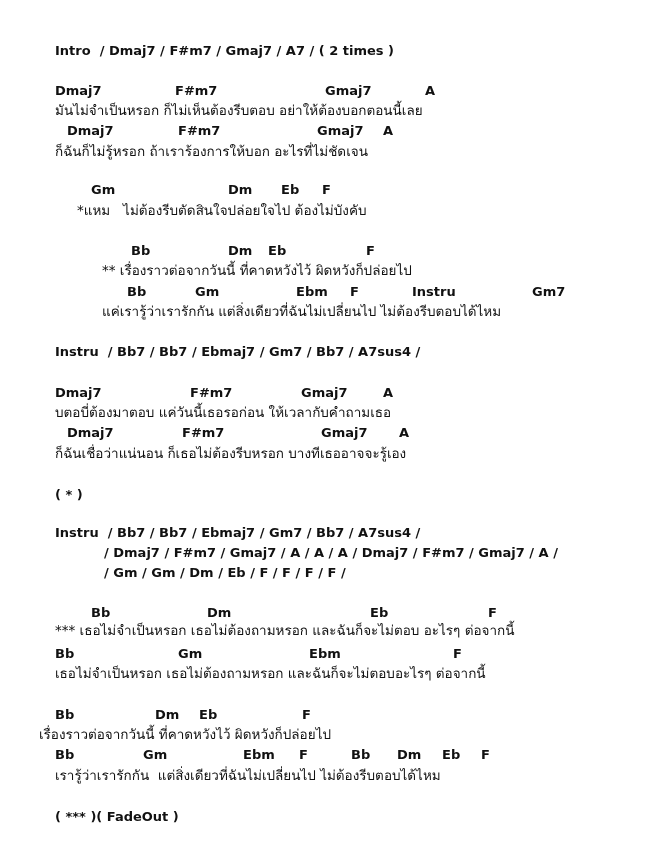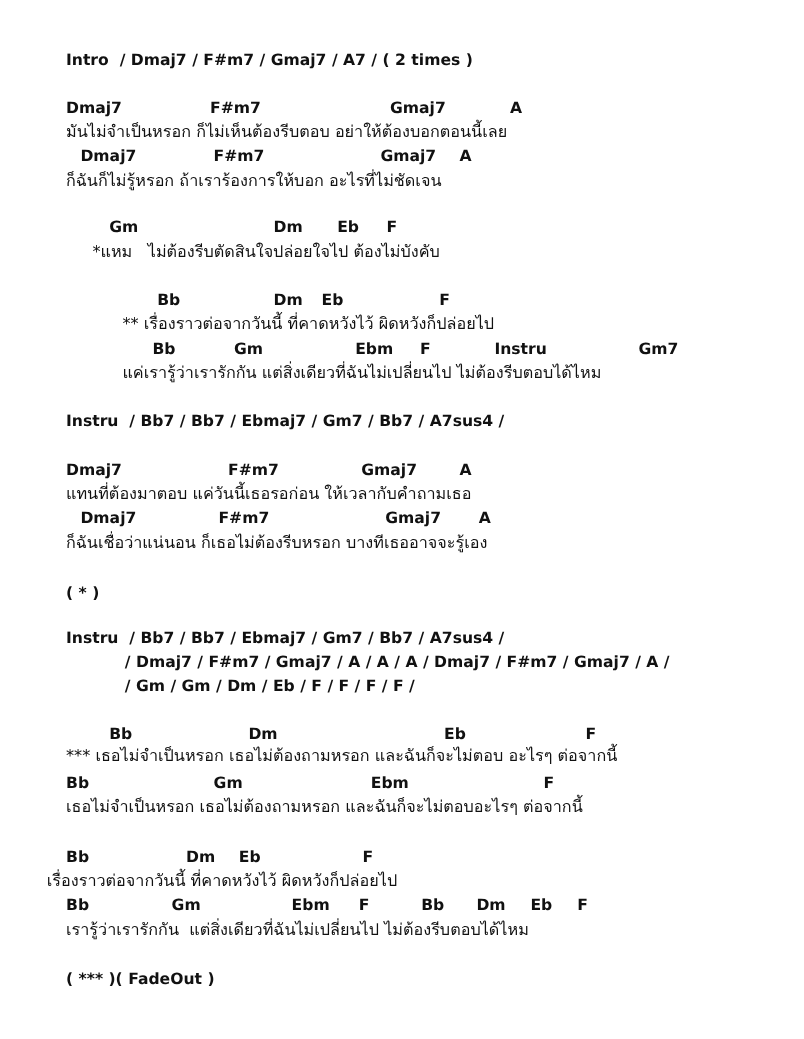--- a/index.html
+++ b/index.html
@@ -31,21 +31,21 @@
     <div class="chord-row"></div>
     <div class="ln lyric" style="left:102px;top:262px">** เรื่องราวต่อจากวันนี้ ที่คาดหวังไว้ ผิดหวังก็ปล่อยไป</div>
     <div class="chord-row"></div>
     <div class="ln lyric" style="left:102px;top:303px">แค่เรารู้ว่าเรารักกัน แต่สิ่งเดียวที่ฉันไม่เปลี่ยนไป ไม่ต้องรีบตอบได้ไหม</div>
   </div>
 
   <div class="ln chord" style="left:55px;top:344px">Instru  / Bb7 / Bb7 / Ebmaj7 / Gm7 / Bb7 / A7sus4 /</div>
 
   <div>
     <div class="chord-row"></div>
-    <div class="ln lyric" style="left:55px;top:404px">แทนที่ต้องมาตอบ แค่วันนี้เธอรอก่อน ให้เวลากับคำถามเธอ</div>
+    <div class="ln lyric" style="left:55px;top:404px">บตอบี่ต้องมาตอบ แค่วันนี้เธอรอก่อน ให้เวลากับคำถามเธอ</div>
     <div class="chord-row"></div>
     <div class="ln lyric" style="left:55px;top:445px">ก็ฉันเชื่อว่าแน่นอน ก็เธอไม่ต้องรีบหรอก บางทีเธออาจจะรู้เอง</div>
   </div>
 
   <div class="ln chord" style="left:55px;top:487px">( * )</div>
 
   <div>
     <div class="ln chord" style="left:55px;top:525px">Instru  / Bb7 / Bb7 / Ebmaj7 / Gm7 / Bb7 / A7sus4 /</div>
     <div class="ln chord" style="left:104px;top:545px">/ Dmaj7 / F#m7 / Gmaj7 / A / A / A / Dmaj7 / F#m7 / Gmaj7 / A /</div>
     <div class="ln chord" style="left:104px;top:565px">/ Gm / Gm / Dm / Eb / F / F / F / F /</div>

